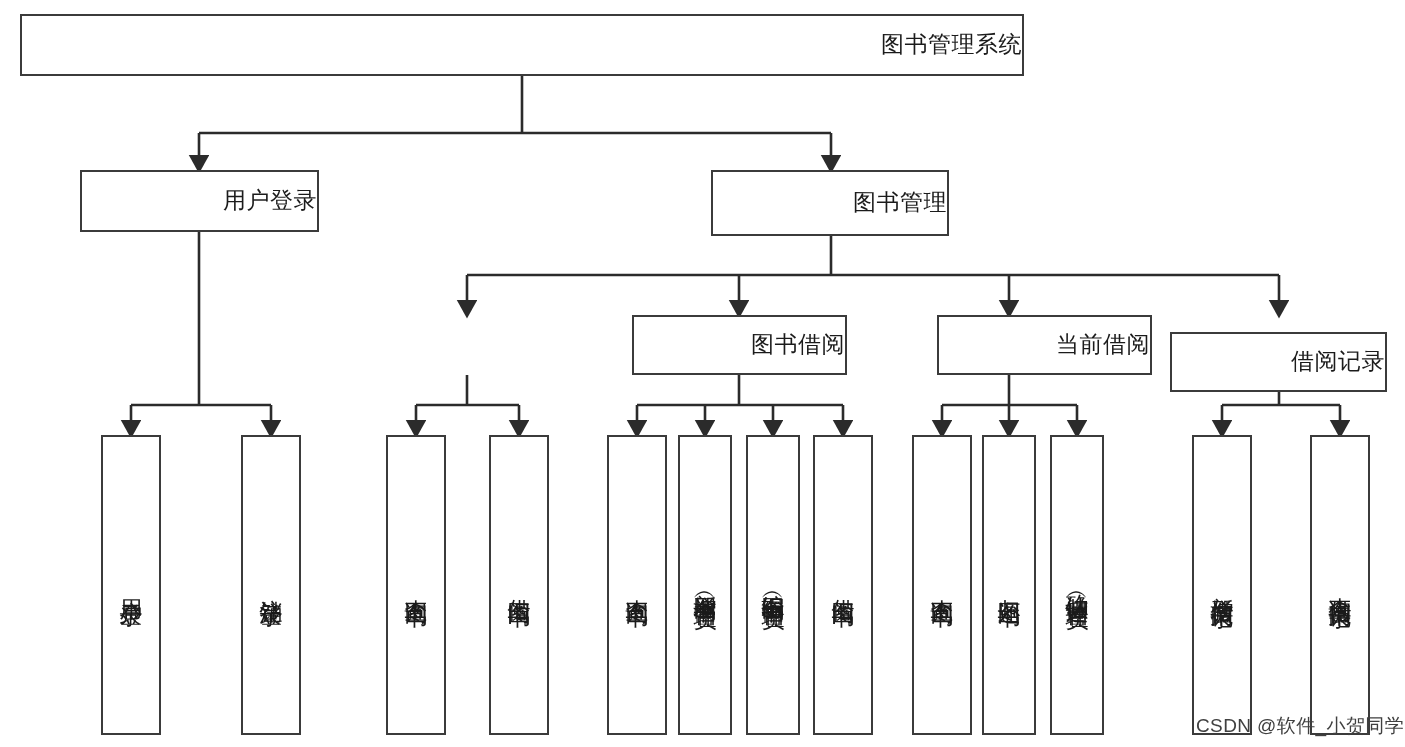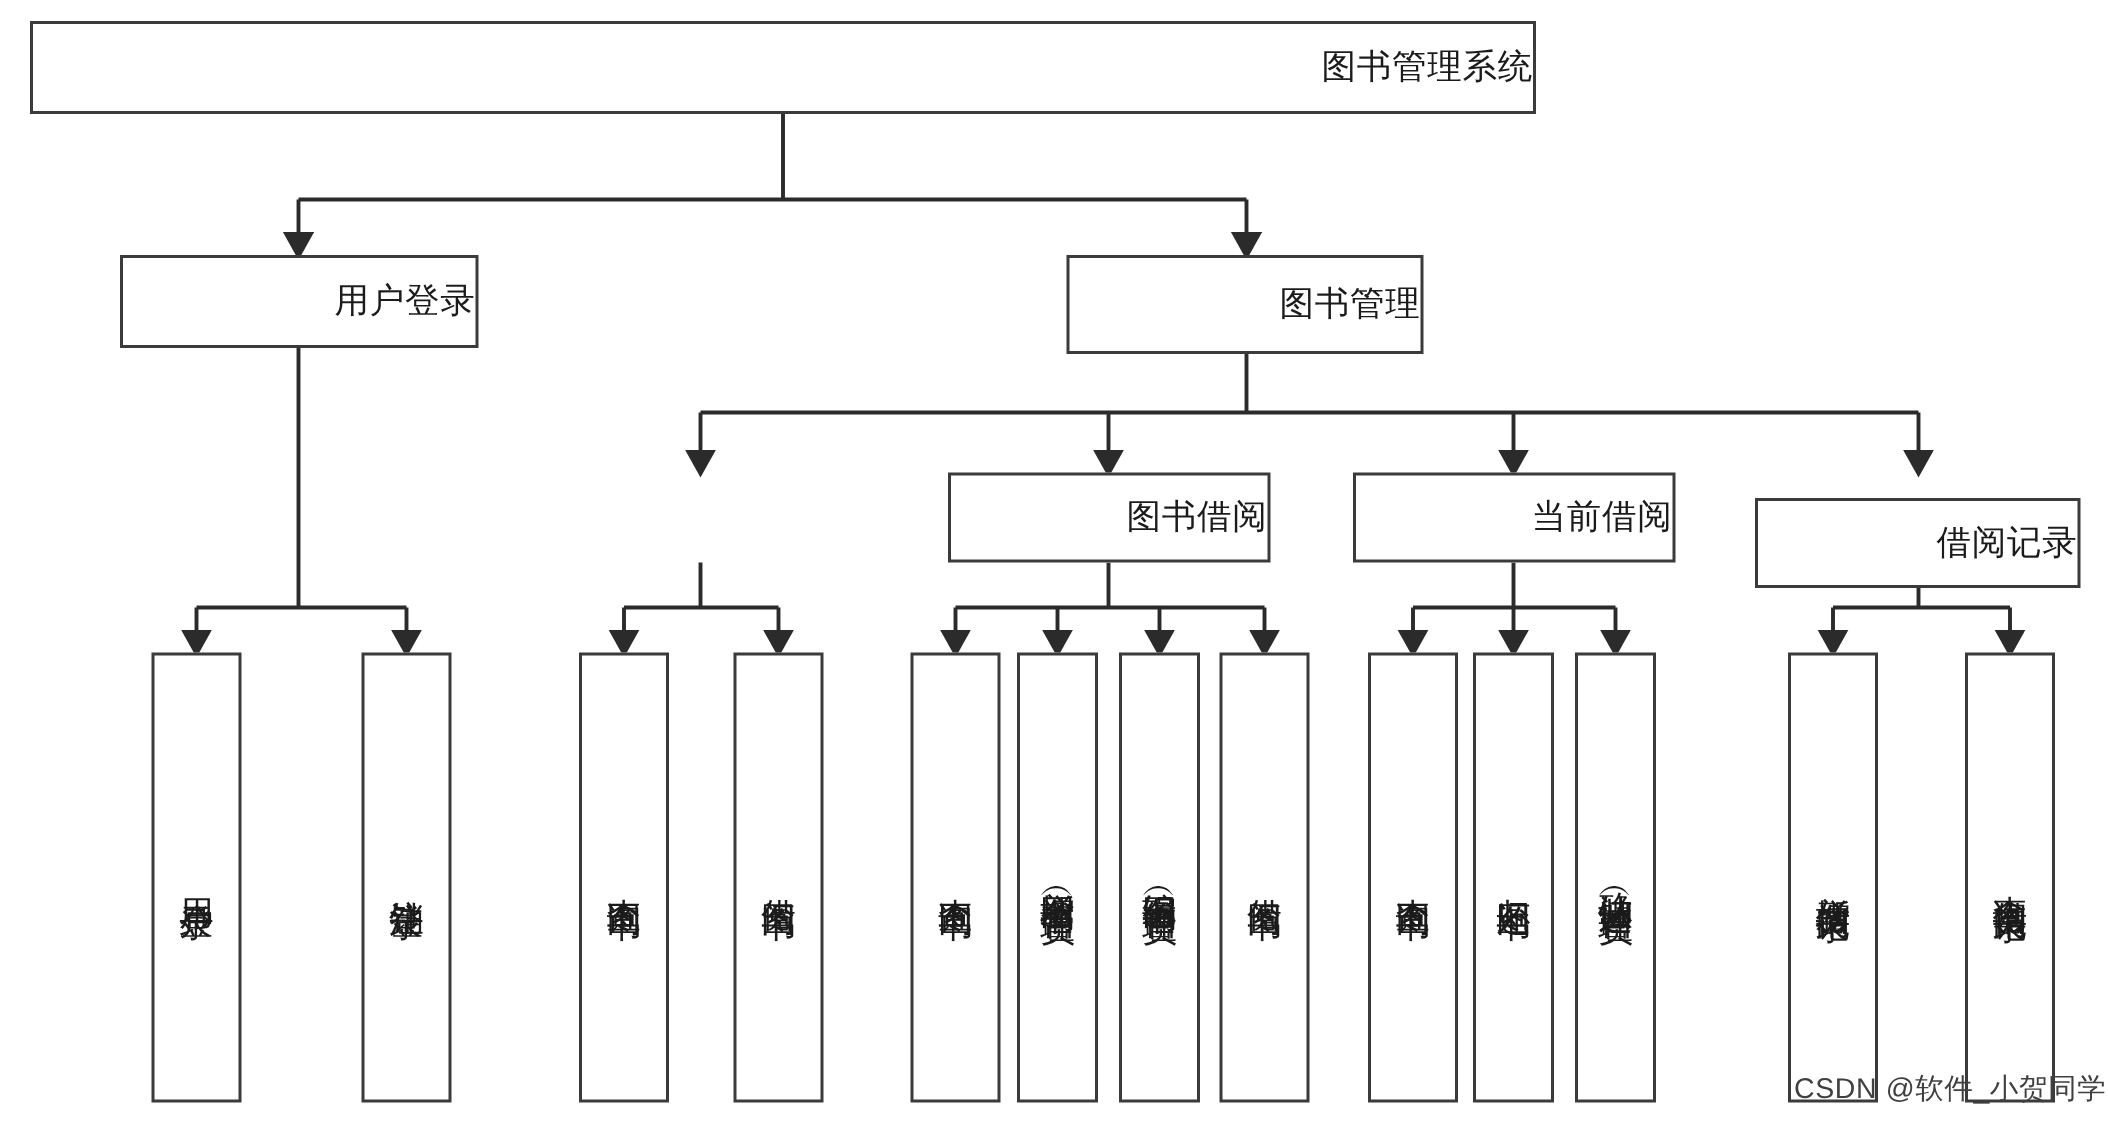--- a/index.html
+++ b/index.html
@@ -131,21 +131,21 @@
   <div class="node horiz" style="left:80px; top:170px; width:239px; height:62px;">
     <span class="node-label">用户登录</span>
   </div>
   <div class="node horiz" style="left:711px; top:170px; width:238px; height:66px;">
     <span class="node-label">图书管理</span>
   </div>
 
   <div class="node horiz" style="left:632px; top:315px; width:215px; height:60px;">
     <span class="node-label">图书借阅</span>
   </div>
-  <div class="node horiz" style="left:902px; top:315px; width:215px; height:60px;">
+  <div class="node horiz" style="left:937px; top:315px; width:215px; height:60px;">
     <span class="node-label">当前借阅</span>
   </div>
   <div class="node horiz" style="left:1170px; top:332px; width:217px; height:60px;">
     <span class="node-label">借阅记录</span>
   </div>
 
   <div class="node vert" style="left:101px; top:435px; width:60px; height:300px;">
     <span class="node-label">用户登录</span>
   </div>
   <div class="node vert" style="left:241px; top:435px; width:60px; height:300px;">

